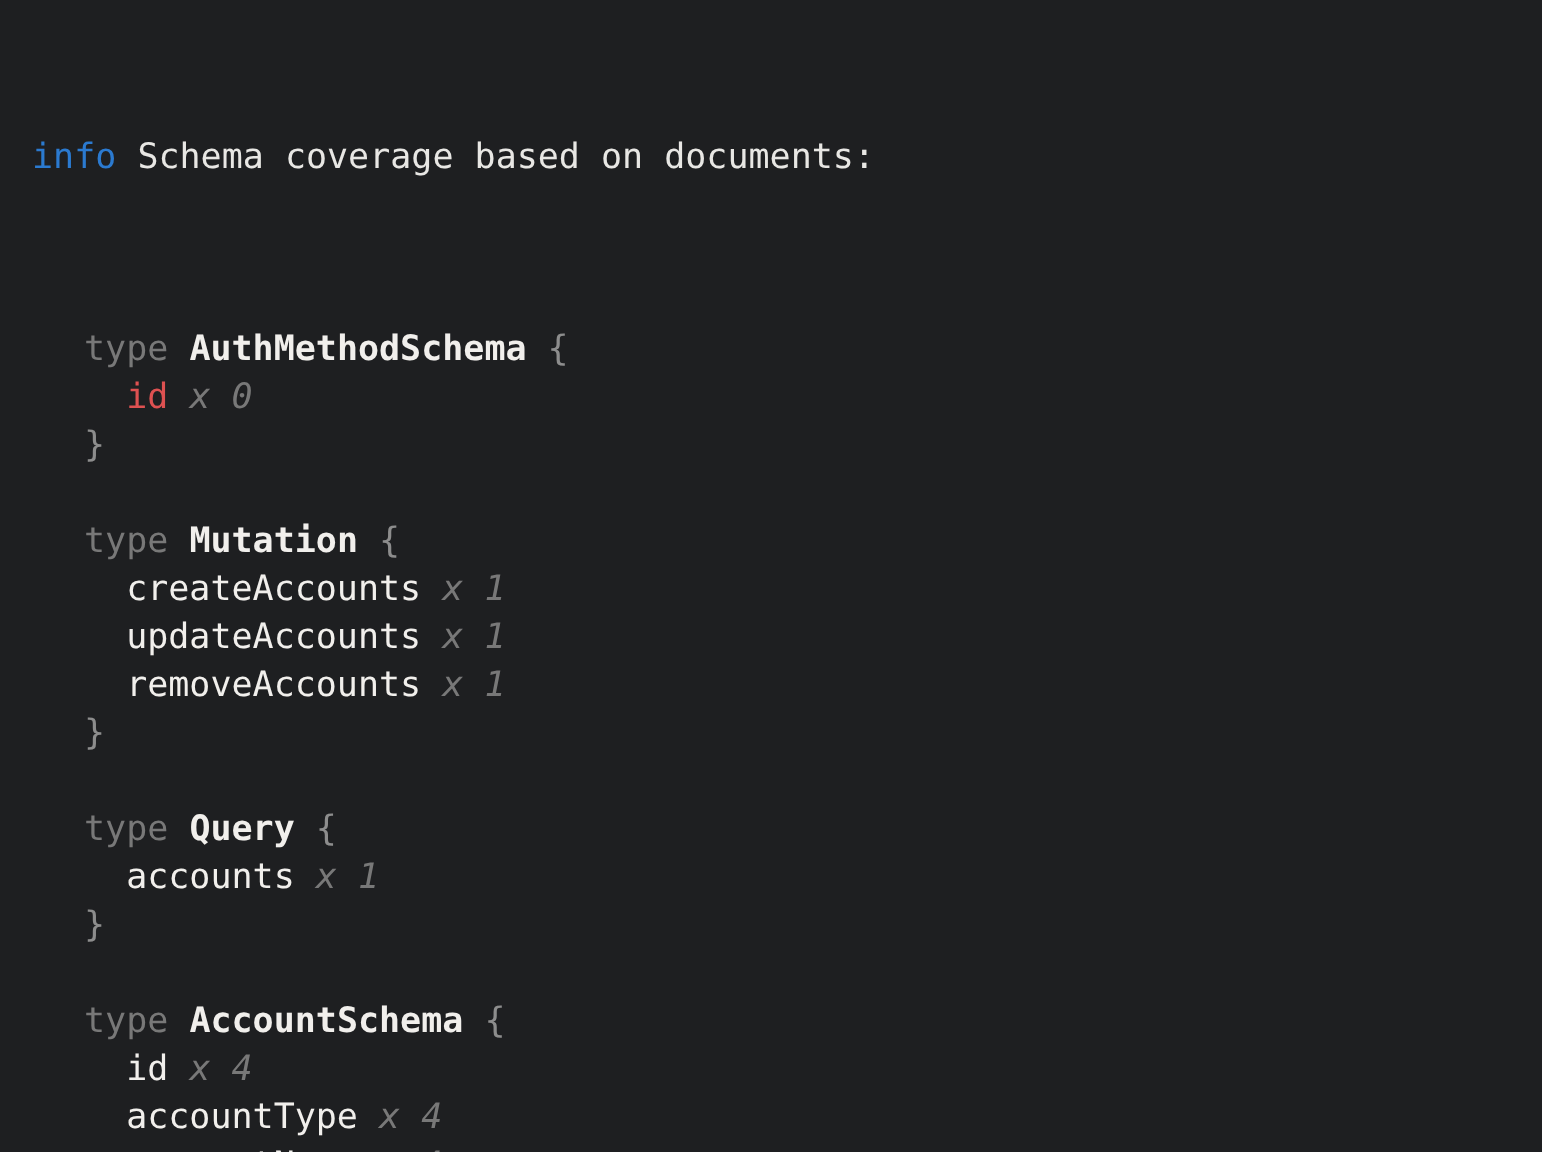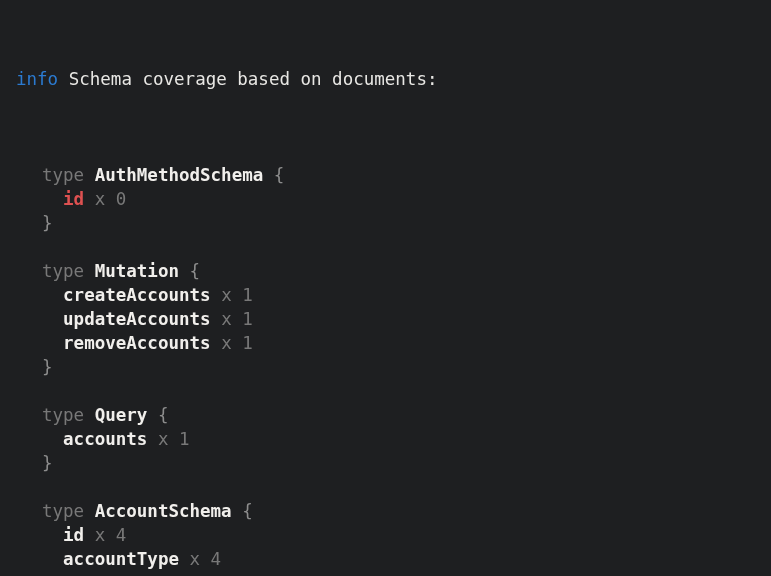--- a/index.html
+++ b/index.html
@@ -35,25 +35,26 @@
   }
   .info-badge { color: var(--info-blue); }
   .kw { color: var(--muted); }
   .punct { color: var(--punct); }
   .tname {
     color: var(--bold-text);
     font-weight: bold;
   }
   .fname {
     color: var(--bold-text);
-    font-weight: bold;
+    font-weight: normal;
   }
   .fname.uncovered { color: var(--uncovered-red); }
   .meta {
     color: var(--muted);
+    font-style: italic;
   }
   .type-block { margin-top: 24px; margin-left: 26px; }
 </style>
 </head>
 <body>
 
 <div class="terminal">
   <div class="line"><span class="info-badge">info</span><span> </span><span>Schema coverage based on documents:</span></div>
   <div id="type-blocks"><div class="type-block"><div class="line"><span class="kw">type </span><span class="tname">AuthMethodSchema</span><span class="punct"> {</span></div><div class="line"><span>  </span><span class="fname uncovered">id</span><span class="meta"> x 0</span></div><div class="line"><span class="punct">}</span></div></div><div class="type-block"><div class="line"><span class="kw">type </span><span class="tname">Mutation</span><span class="punct"> {</span></div><div class="line"><span>  </span><span class="fname">createAccounts</span><span class="meta"> x 1</span></div><div class="line"><span>  </span><span class="fname">updateAccounts</span><span class="meta"> x 1</span></div><div class="line"><span>  </span><span class="fname">removeAccounts</span><span class="meta"> x 1</span></div><div class="line"><span class="punct">}</span></div></div><div class="type-block"><div class="line"><span class="kw">type </span><span class="tname">Query</span><span class="punct"> {</span></div><div class="line"><span>  </span><span class="fname">accounts</span><span class="meta"> x 1</span></div><div class="line"><span class="punct">}</span></div></div><div class="type-block"><div class="line"><span class="kw">type </span><span class="tname">AccountSchema</span><span class="punct"> {</span></div><div class="line"><span>  </span><span class="fname">id</span><span class="meta"> x 4</span></div><div class="line"><span>  </span><span class="fname">accountType</span><span class="meta"> x 4</span></div><div class="line"><span>  </span><span class="fname">accountName</span><span class="meta"> x 4</span></div></div></div>
 </div>

